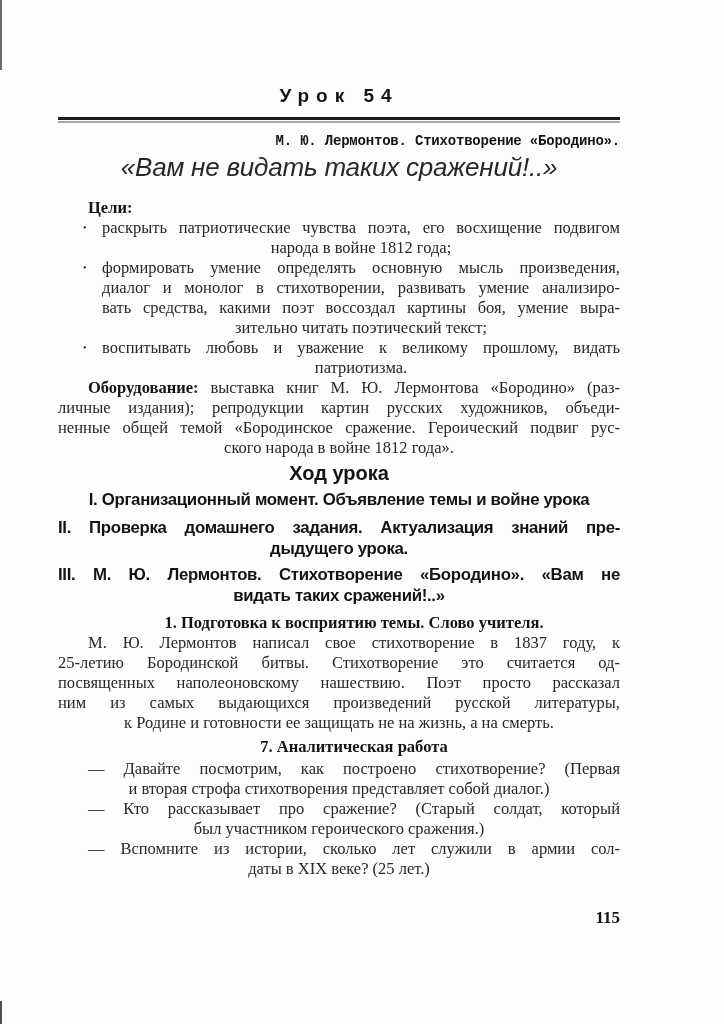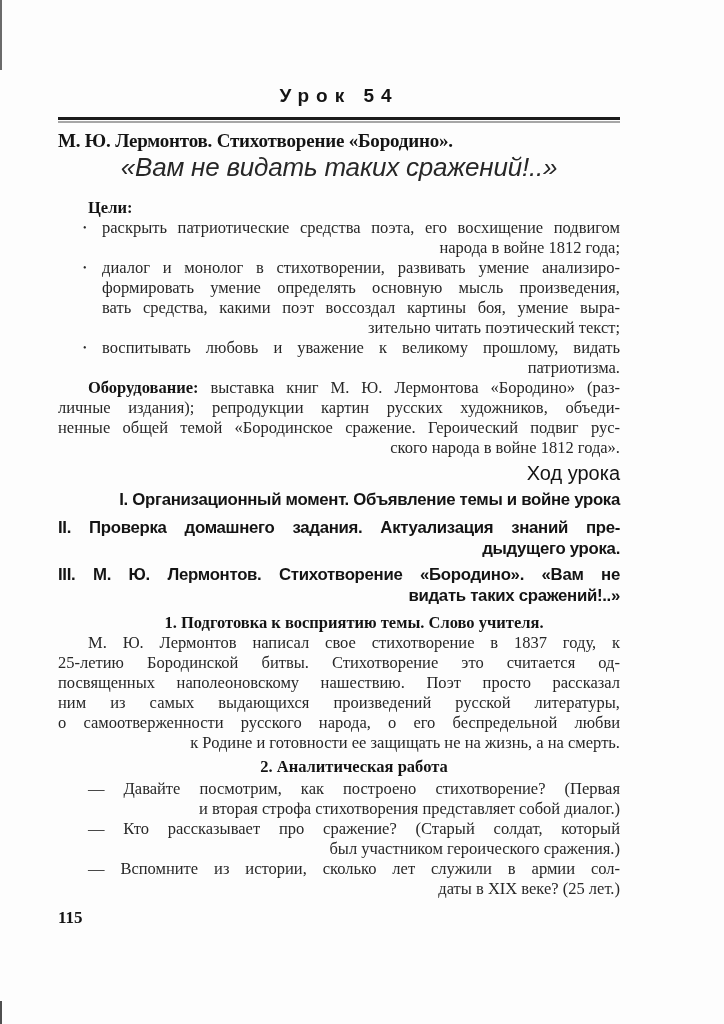--- a/index.html
+++ b/index.html
@@ -28,68 +28,68 @@
     font-weight:bold; font-size:19px; line-height:20px;
     letter-spacing:7px; text-align:center;
     color: var(--ink_bold, #141414);
   }
   .double-rule {
     margin-top:11px; height:1px;
     border-top:3px solid var(--rule_black, #1c1c1c);
     border-bottom:2px solid var(--rule_gray, #a6a6a6);
   }
   .title {
-    margin:6px 0 0; font-family:Liberation Serif, serif;
-    font-weight:bold; font-size:19px; line-height:24px;
-    text-align:left; letter-spacing:-0.2px;
+    margin:6px 0 0; font-family:Liberation Mono, monospace;
+    font-weight:bold; font-size:14px; line-height:24px;
+    text-align:right; letter-spacing:-0.2px;
     color: var(--ink_bold, #141414);
   }
   .subtitle {
     margin-top:3px; font-family:"Liberation Sans", sans-serif;
     font-style:italic; font-size:26px; line-height:22px;
     text-align:center; letter-spacing:-0.2px;
     color: var(--ink, #272727);
   }
   .goals-label { margin-top:20px; text-indent:30px; }
 
   
   .jl { text-align:justify; text-align-last:justify; text-justify:inter-word; }
-  .ll { text-align:right; }
+  .ll { text-align:center; }
   .indent-first > div:first-child { text-indent:30px; }
 
   .bullet-item { position:relative; padding-left:44px; }
   .bullet-marker {
     position:absolute; left:25px; top:0;
     font-size:10px; line-height:20px; color: var(--ink, #272727);
   }
 
   .eq-first { text-indent:30px; }
 
   .flow-heading {
     margin-top:4px; font-family:"Liberation Sans", sans-serif;
-    font-weight:normal; font-size:20px; line-height:22px;
-    text-align:right; color: var(--ink_bold, #141414);
+    font-weight:bold; font-size:20px; line-height:22px;
+    text-align:center; color: var(--ink_bold, #141414);
   }
   .section {
     font-family:"Liberation Sans", sans-serif; font-weight:bold;
     font-size:16.8px; line-height:21.5px; letter-spacing:-0.3px;
     color: var(--ink_bold, #141414);
   }
   .section-1 { margin-top:5px; }
   .section-2 { margin-top:6px; }
   .section-3 { margin-top:4px; }
 
   .subhead { text-indent:30px; font-weight:bold; color: var(--ink_bold, #141414); text-align: center; }
   .subhead-1 { margin-top:6px; }
   .subhead-2 { margin-top:4px; }
   .dialog-1 { margin-top:2px; }
 
   .page-number {
     position:absolute; left:58px; top:908px; width:562px;
-    text-align:left; font-weight:bold; font-size:17px;
+    text-align:right; font-weight:bold; font-size:17px;
     color: var(--ink_bold, #141414);
   }
 </style>
 </head>
 <body>
 
 <div class="page">
   <div class="artifact-tl"></div>
   <div class="artifact-bl"></div>
 
@@ -101,30 +101,30 @@
 
     <div class="title">М. Ю. Лермонтов. Стихотворение «Бородино».</div>
 
     <div class="subtitle">«Вам не видать таких сражений!..»</div>
 
     <div class="goals-label serif-bold">Цели:</div>
 
     <div class="bullet-item">
       <span class="bullet-marker">•</span>
       <div>
-          <div class="jl">раскрыть патриотические средства поэта, его восхищение подвигом</div>
+          <div class="jl">раскрыть патриотические чувства поэта, его восхищение подвигом</div>
           <div class="ll">народа в войне 1812 года;</div>
         </div>
     </div>
 
     <div class="bullet-item">
       <span class="bullet-marker">•</span>
       <div>
+          <div class="jl">формировать умение определять основную мысль произведения,</div>
           <div class="jl">диалог и монолог в стихотворении, развивать умение анализиро-</div>
-          <div class="jl">формировать умение определять основную мысль произведения,</div>
           <div class="jl">вать средства, какими поэт воссоздал картины боя, умение выра-</div>
           <div class="ll">зительно читать поэтический текст;</div>
         </div>
     </div>
 
     <div class="bullet-item">
       <span class="bullet-marker">•</span>
       <div>
           <div class="jl">воспитывать любовь и уважение к великому прошлому, видать</div>
           <div class="ll">патриотизма.</div>
@@ -156,25 +156,24 @@
         <div class="ll">видать таких сражений!..»</div>
       </div>
 
     <div class="subhead subhead-1">1. Подготовка к восприятию темы. Слово учителя.</div>
 
     <div class="indent-first">
         <div class="jl">М. Ю. Лермонтов написал свое стихотворение в 1837 году, к</div>
         <div class="jl">25-летию Бородинской битвы. Стихотворение это считается од-</div>
         <div class="jl">посвященных наполеоновскому нашествию. Поэт просто рассказал</div>
         <div class="jl">ним из самых выдающихся произведений русской литературы,</div>
-        <div class="jl">о самоотверженности русского народа, о его беспредельной любви</div>
         <div class="ll">к Родине и готовности ее защищать не на жизнь, а на смерть.</div>
       </div>
 
-    <div class="subhead subhead-2">2. Аналитическая работа</div>
+    <div class="subhead subhead-2">7. Аналитическая работа</div>
 
     <div class="indent-first dialog-1">
         <div class="jl">— Давайте посмотрим, как построено стихотворение? (Первая</div>
         <div class="ll">и вторая строфа стихотворения представляет собой диалог.)</div>
       </div>
 
     <div class="indent-first">
         <div class="jl">— Кто рассказывает про сражение? (Старый солдат, который</div>
         <div class="ll">был участником героического сражения.)</div>
       </div>

